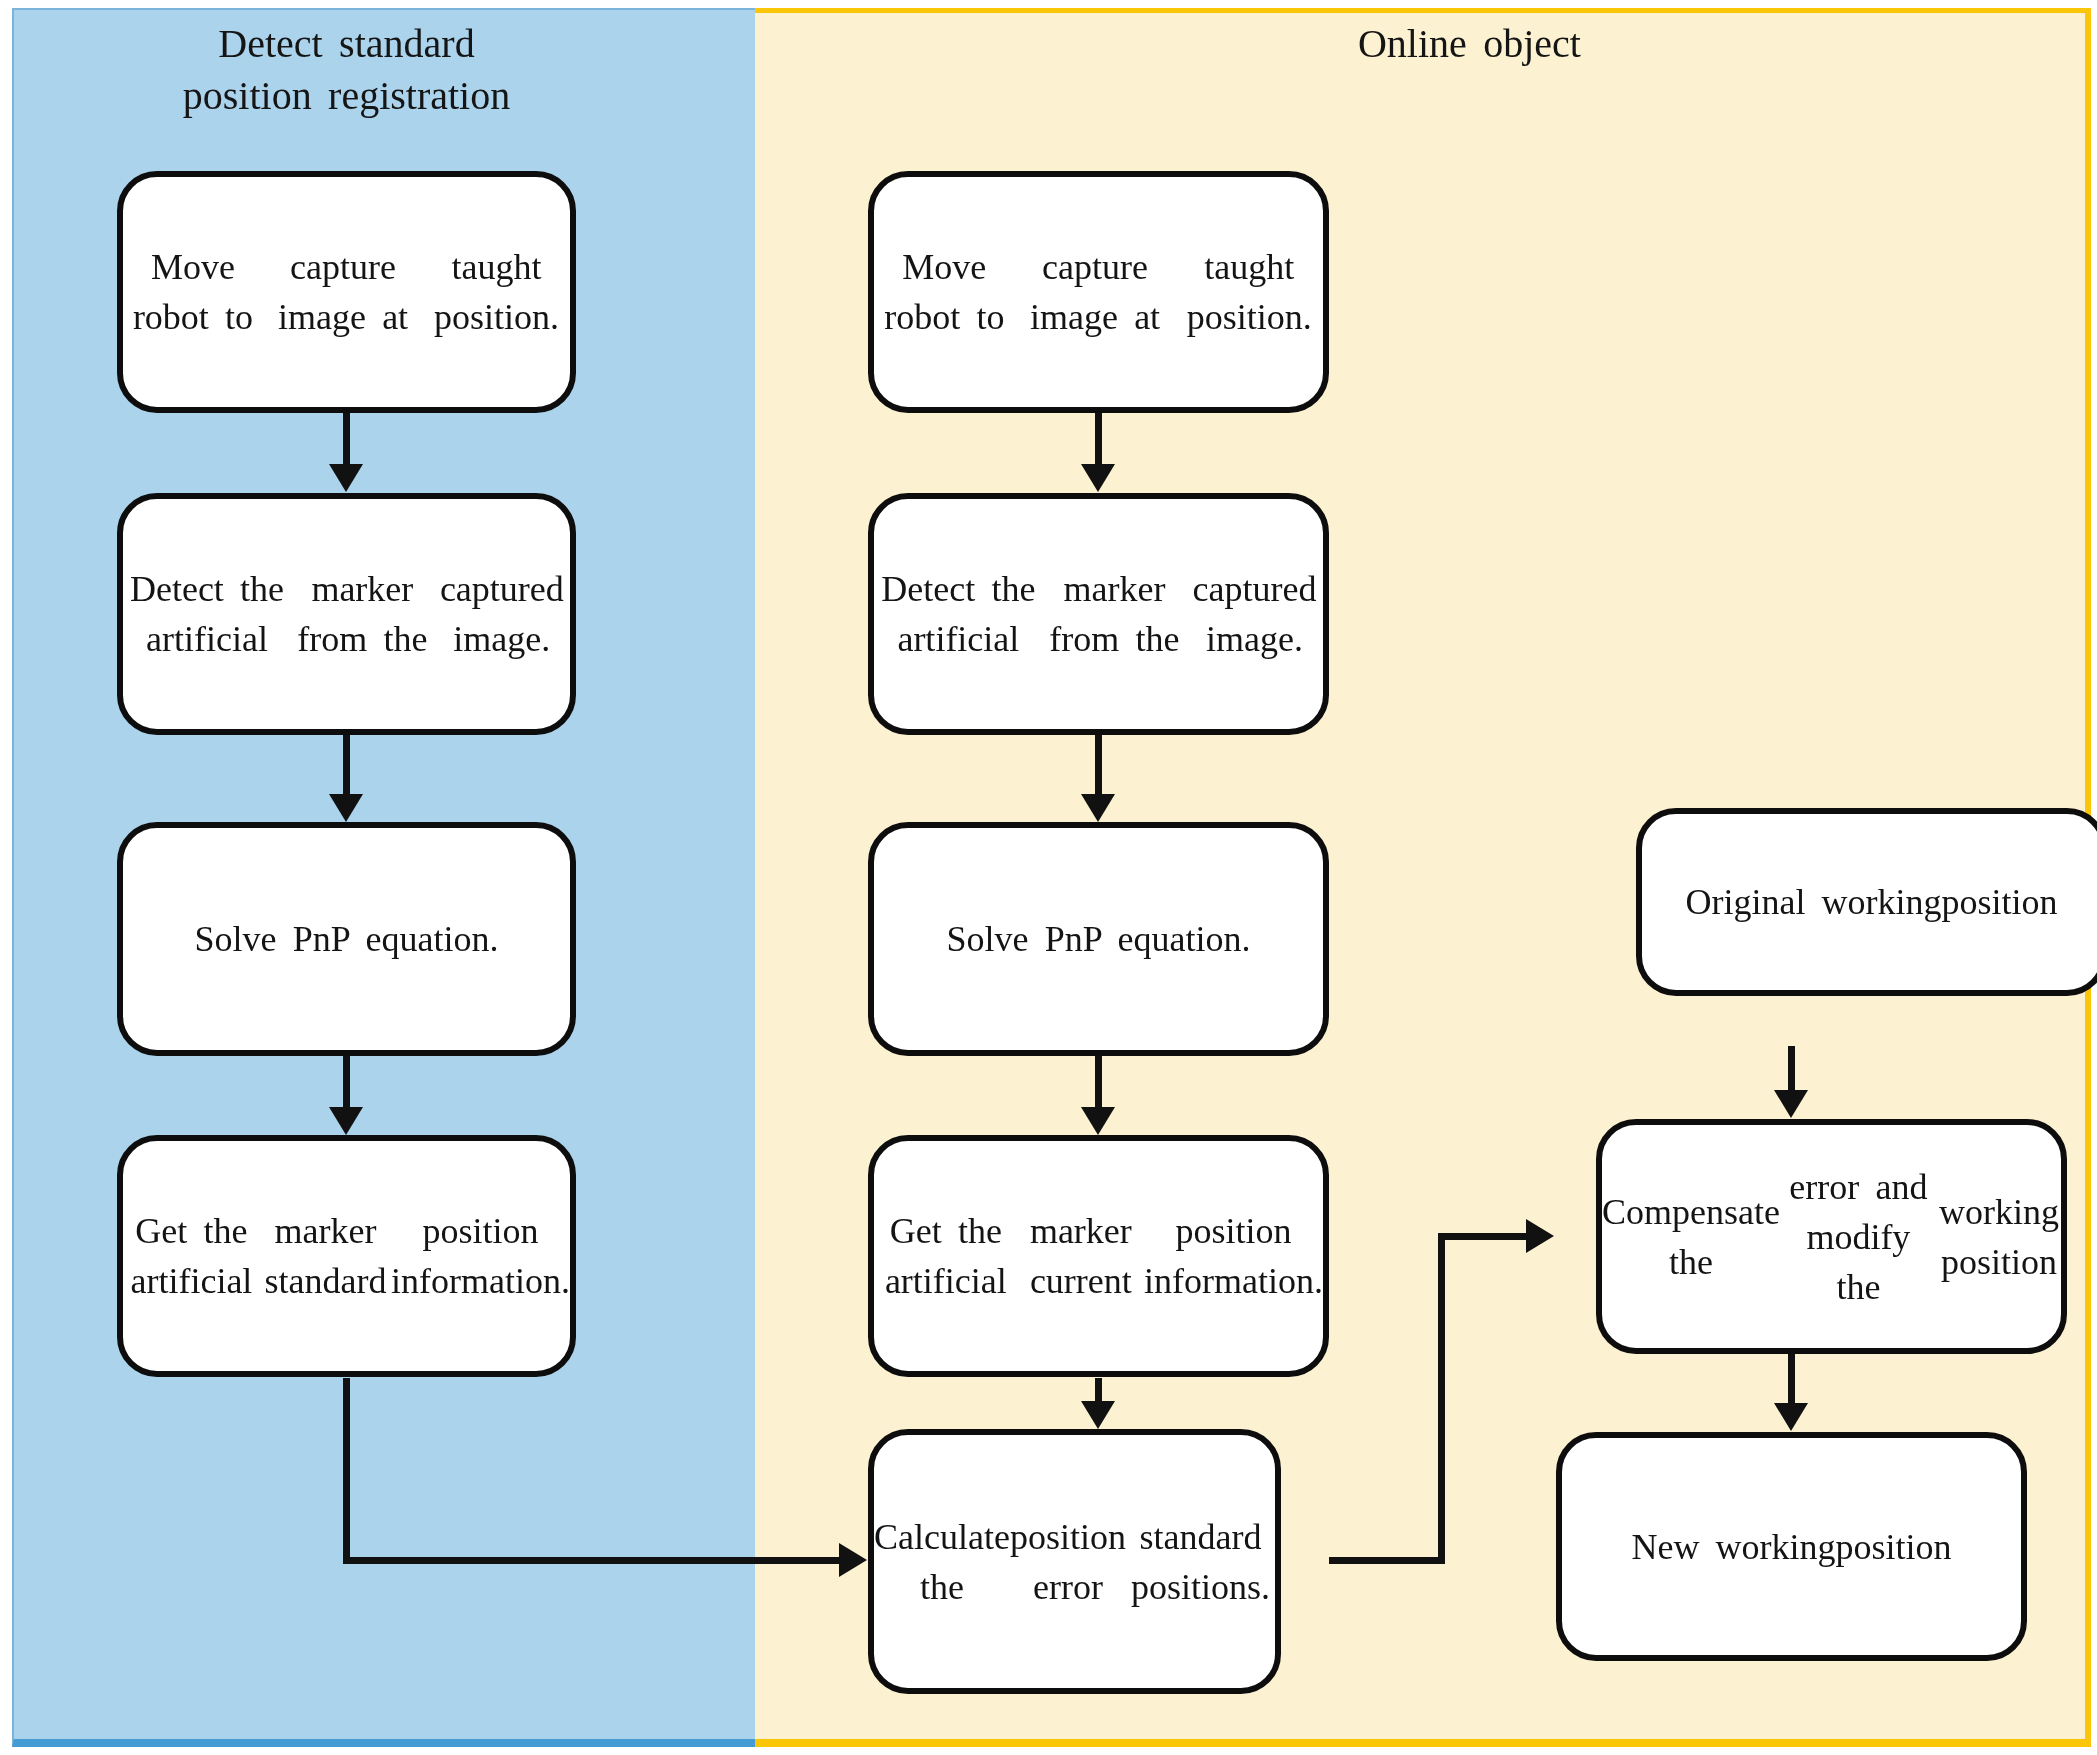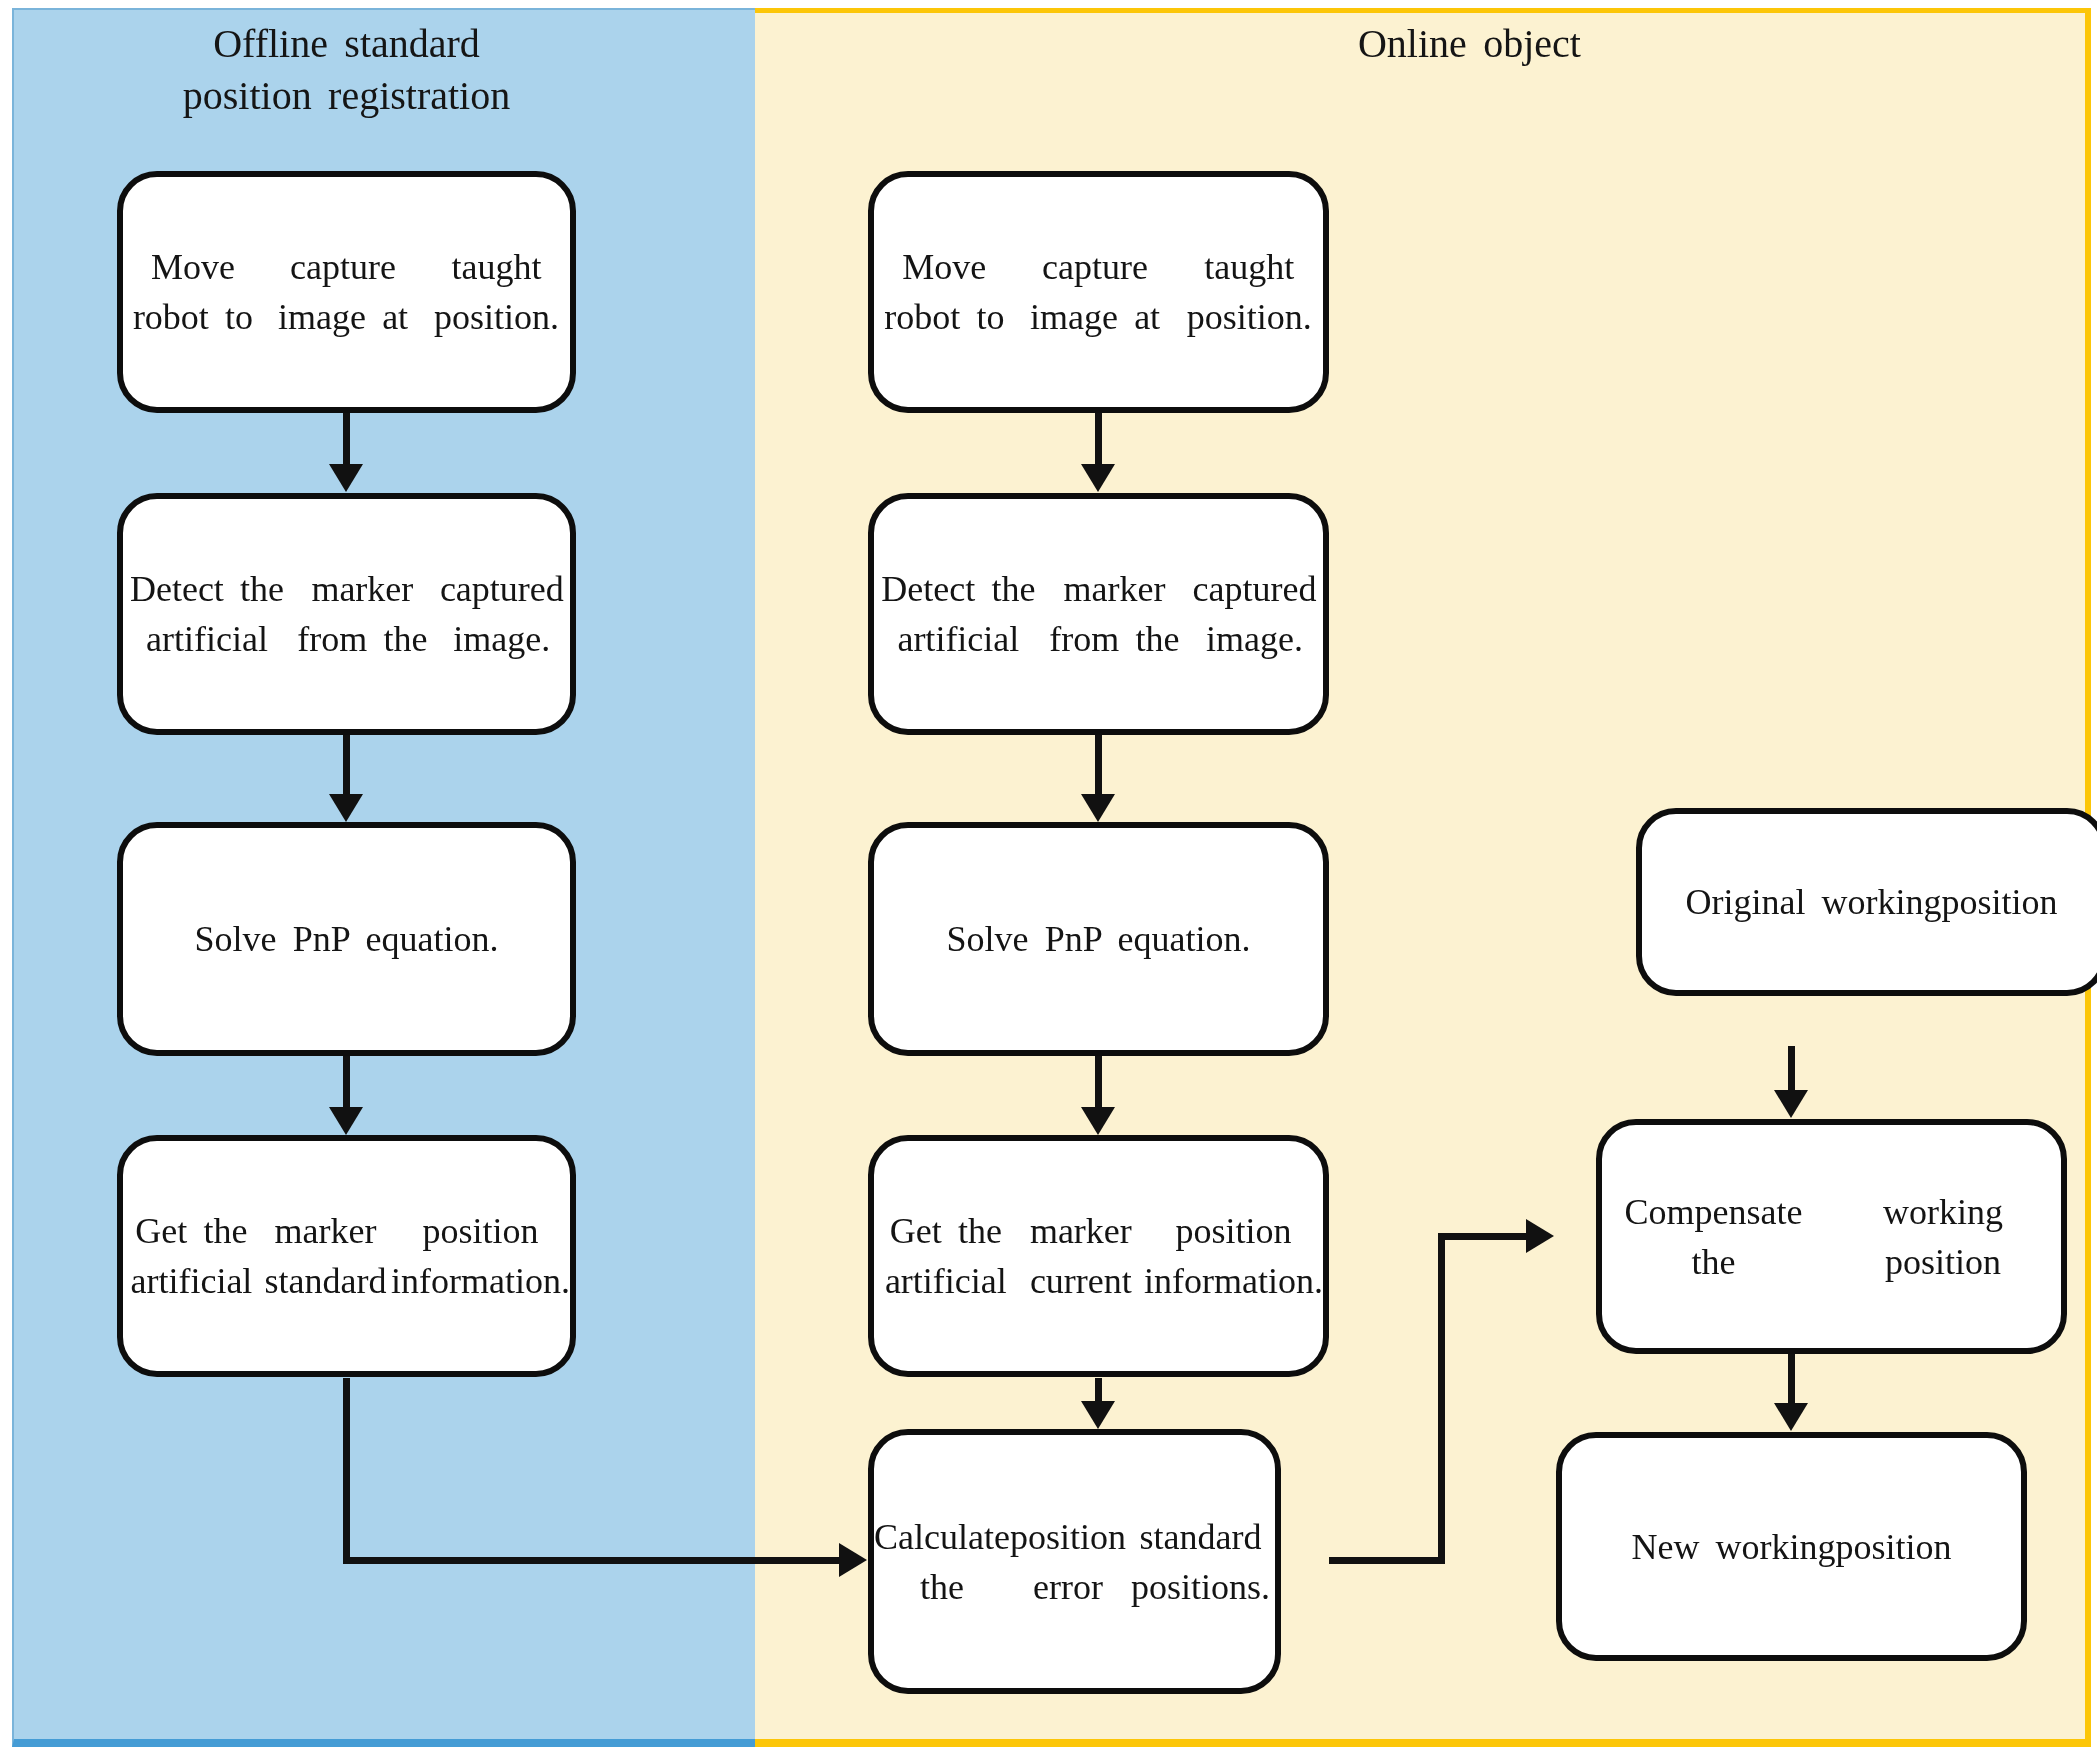--- a/index.html
+++ b/index.html
@@ -78,21 +78,21 @@
 </style>
 </head>
 <body style="--offline-bg: #abd3ec; --offline-border: #459cd5; --online-bg: #fcf2d1; --online-border: #fcc608; --box-border: #0d0d0d; --line: #111111;">
 
 <div class="canvas">
 
   <div class="panel" id="panel-offline"></div>
   <div class="panel" id="panel-online"></div>
 
   <div class="panel-title" id="title-offline">
-    <div>Offline standard</div>
+    <div>Detect standard</div>
     <div>position registration</div>
   </div>
   <div class="panel-title" id="title-online">
     <div>Online object</div>
   </div>
 
   <div class="node" id="l1">
     <div>Move robot to</div>
     <div>capture image at</div>
     <div>taught position.</div>
@@ -134,20 +134,21 @@
     <div>position error</div>
     <div>standard positions.</div>
   </div>
 
   <div class="node" id="r1">
     <div>Original working</div>
     <div>position</div>
   </div>
   <div class="node" id="r2">
     <div>Compensate the</div>
+    <div>error and modify the</div>
     <div>working position</div>
   </div>
   <div class="node" id="r3">
     <div>New working</div>
     <div>position</div>
   </div>
 
   <div class="vl" id="va1"></div>
   <div class="ad" id="ta1"></div>
   <div class="vl" id="va2"></div>

